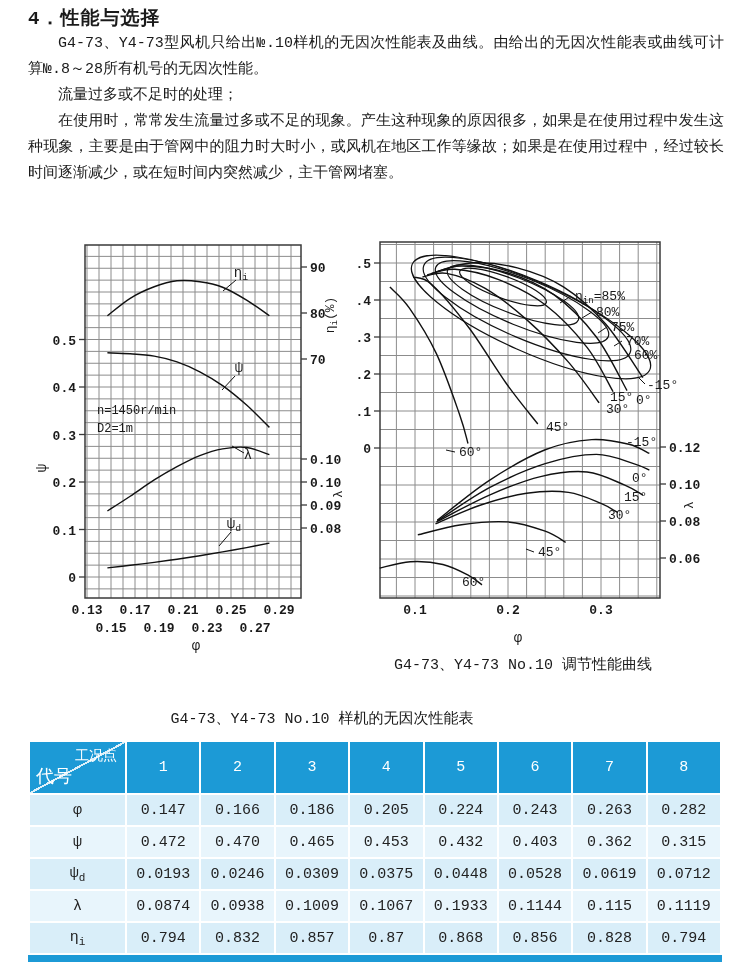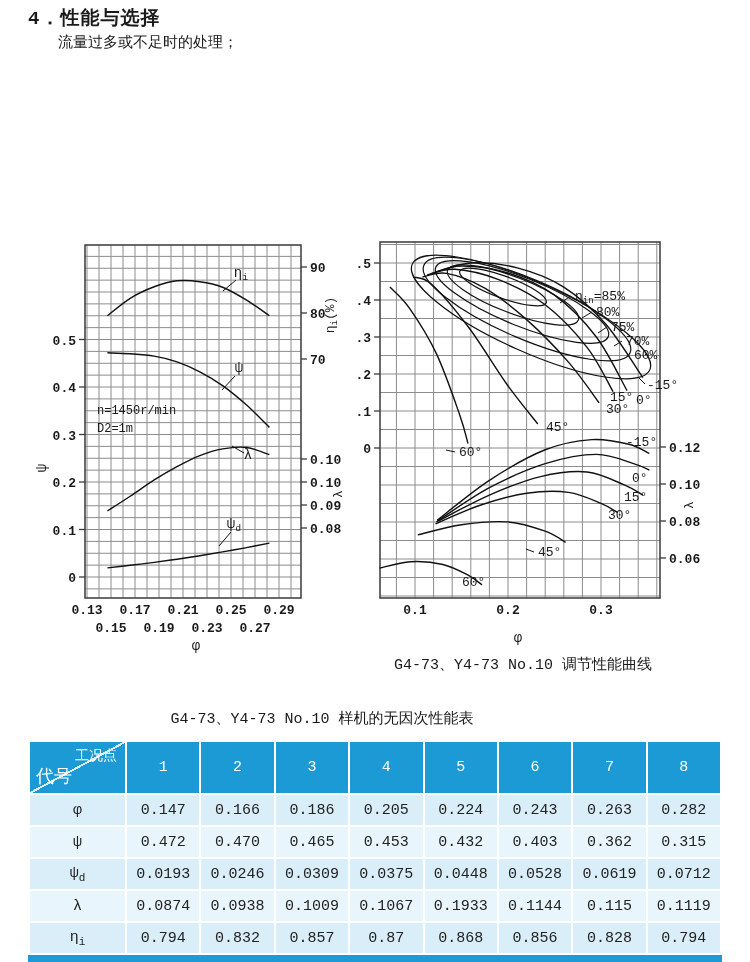--- a/index.html
+++ b/index.html
@@ -32,21 +32,23 @@
   .tbl-bottom-bar{position:absolute;left:28px;top:955px;width:694px;height:7px;background:#1c9ad6;}
 </style>
 </head>
 <body>
 
 <div class="page">
 
   <div class="heading">4．性能与选择</div>
 
   <div class="bodytext">
+    <p>G4-73、Y4-73型风机只给出№.10样机的无因次性能表及曲线。由给出的无因次性能表或曲线可计算№.8～28所有机号的无因次性能。</p>
     <p>流量过多或不足时的处理；</p>
+    <p>在使用时，常常发生流量过多或不足的现象。产生这种现象的原因很多，如果是在使用过程中发生这种现象，主要是由于管网中的阻力时大时小，或风机在地区工作等缘故；如果是在使用过程中，经过较长时间逐渐减少，或在短时间内突然减少，主干管网堵塞。</p>
   </div>
 
   <svg id="chart0" class="chart" viewBox="25 235 330 420">
       <line x1="87" y1="245" x2="87" y2="598" stroke="#8c8c8c" stroke-width="1"></line>
       <line x1="99.00000000000001" y1="245" x2="99.00000000000001" y2="598" stroke="#8c8c8c" stroke-width="1"></line>
       <line x1="110.99999999999999" y1="245" x2="110.99999999999999" y2="598" stroke="#8c8c8c" stroke-width="1"></line>
       <line x1="123" y1="245" x2="123" y2="598" stroke="#8c8c8c" stroke-width="1"></line>
       <line x1="135" y1="245" x2="135" y2="598" stroke="#8c8c8c" stroke-width="1"></line>
       <line x1="147" y1="245" x2="147" y2="598" stroke="#8c8c8c" stroke-width="1"></line>
       <line x1="159" y1="245" x2="159" y2="598" stroke="#8c8c8c" stroke-width="1"></line>

